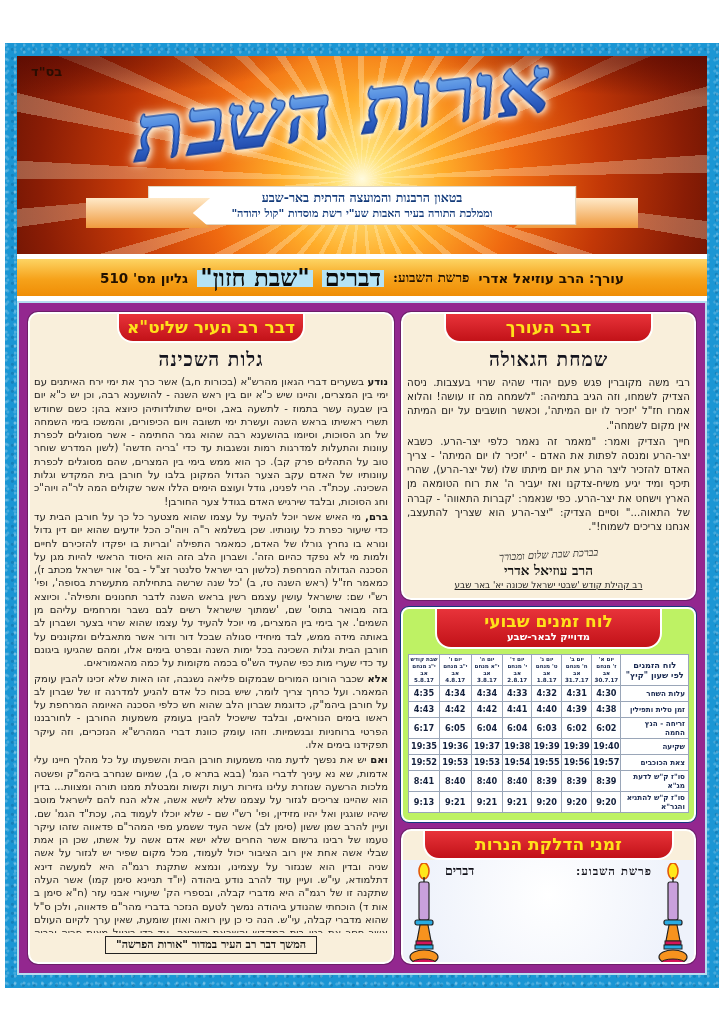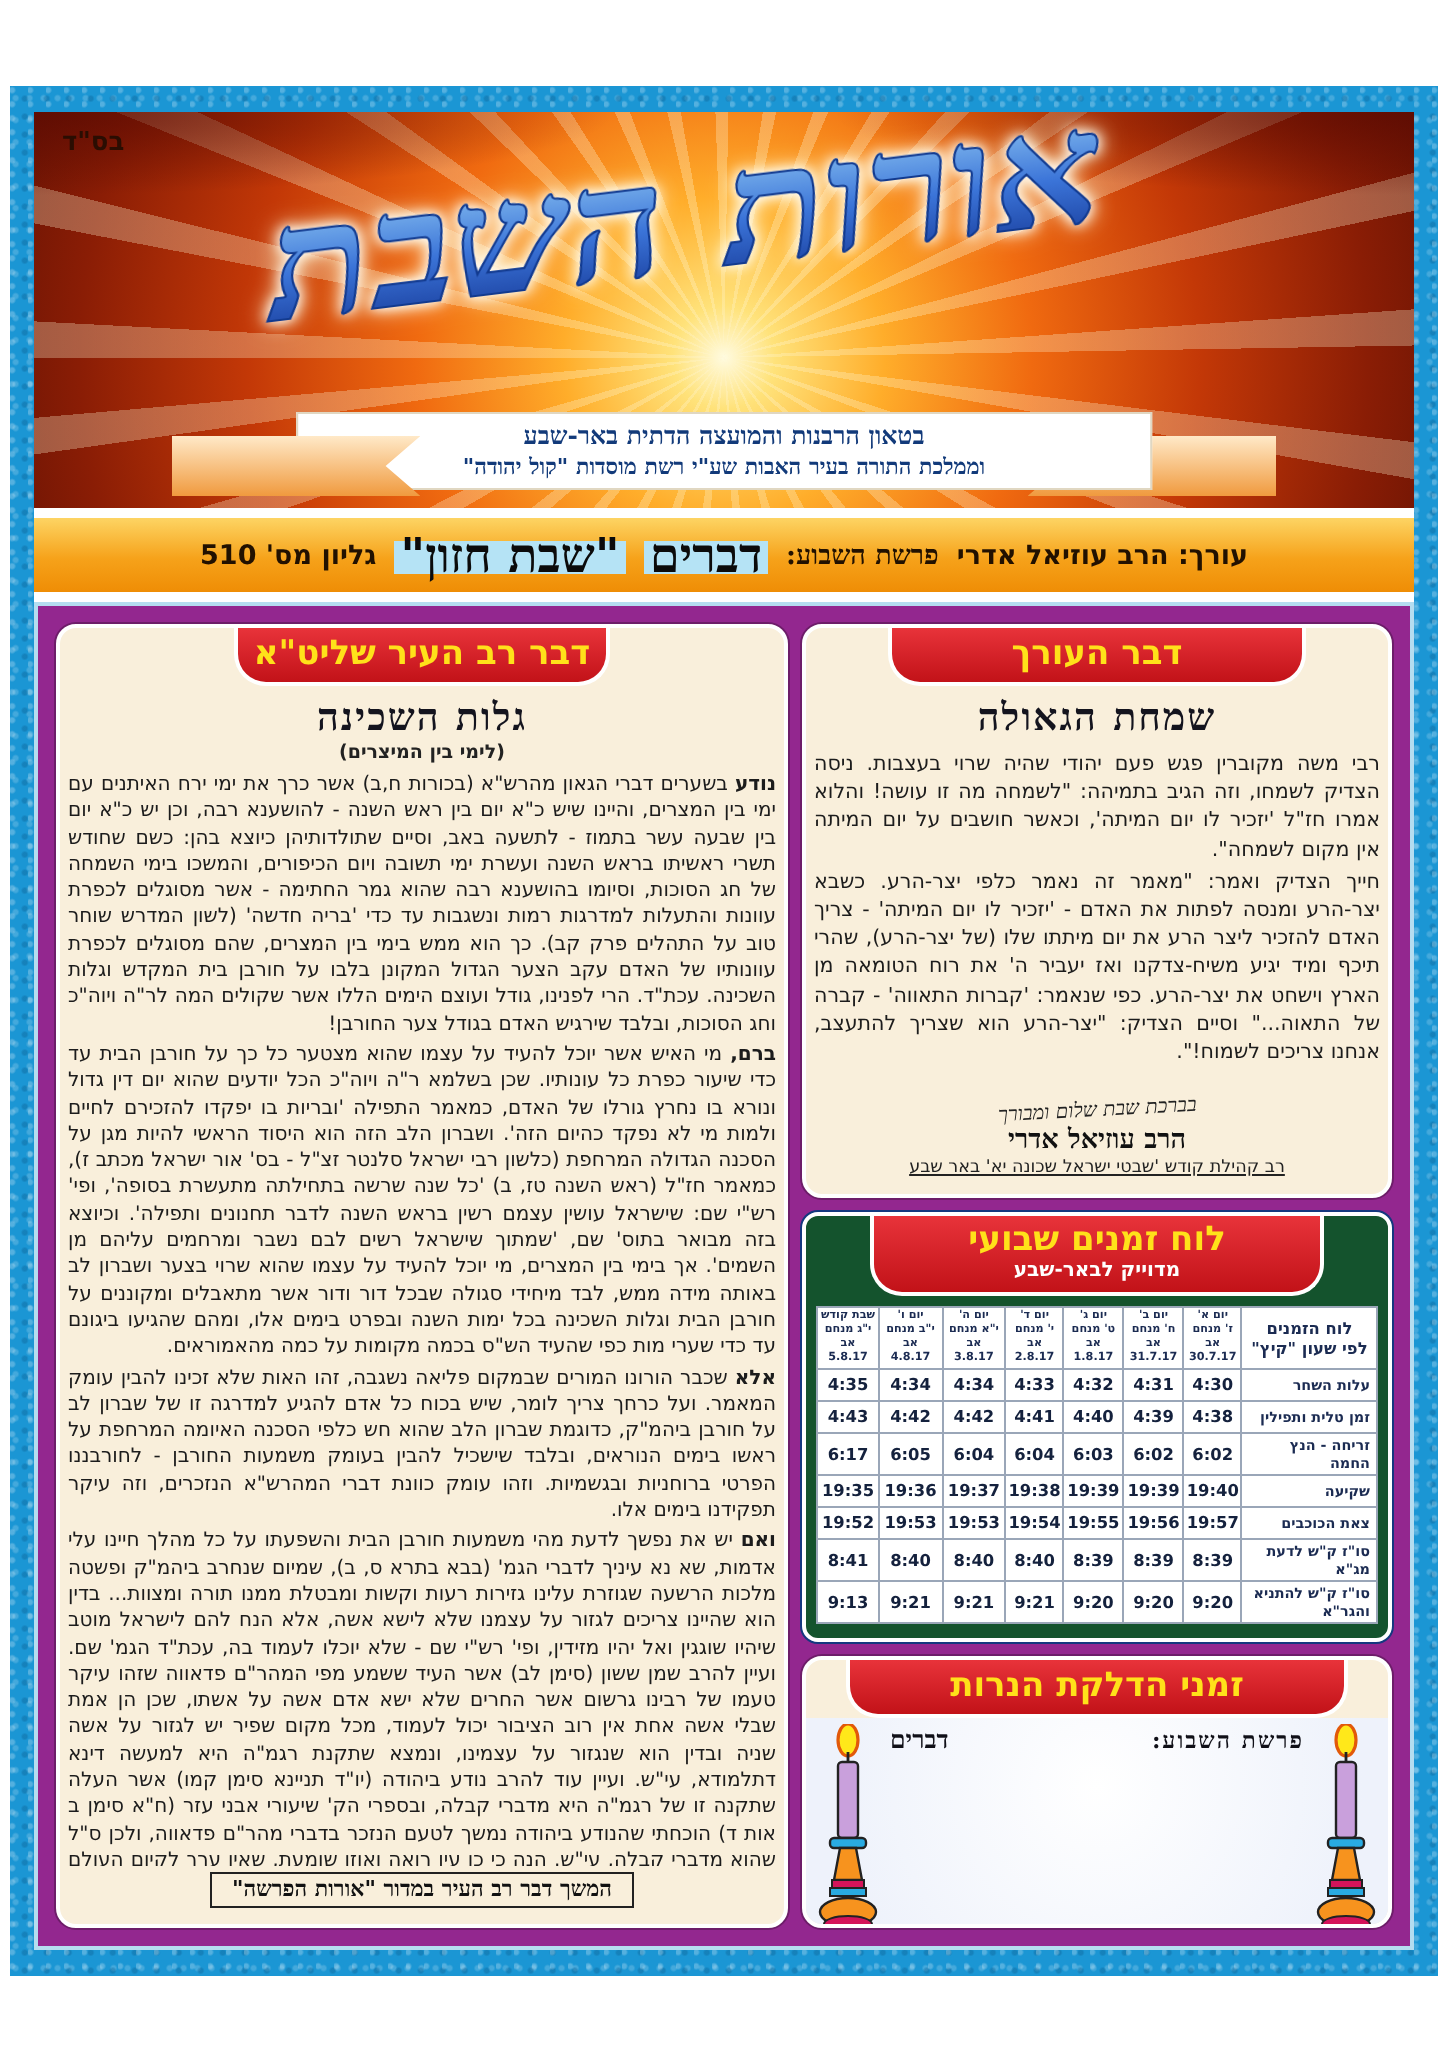--- a/index.html
+++ b/index.html
@@ -34,21 +34,21 @@
     position:absolute; top:14px; right:40px; left:0; text-align:center;
     transform: rotate(-7deg) scaleX(1.08);
     font-family:"DejaVu Serif", serif; font-style:italic; font-weight:bold;
     font-size:78px; line-height:1;
     background:linear-gradient(#8cc4f2 10%, #3b74d8 55%, #1a3f9e 95%);
     -webkit-background-clip:text; background-clip:text; color:transparent;
     -webkit-text-stroke:1px #123a8f;
     filter: drop-shadow(0 0 3px #ffffff) drop-shadow(0 0 5px #fff8d0);
     white-space:nowrap;
   }
-  .ribbon { position:absolute; bottom:4px; left:0; right:0; height:44px; }
+  .ribbon { position:absolute; bottom:24px; left:0; right:0; height:44px; }
   .ribbon::before, .ribbon::after {
     content:""; position:absolute; top:12px; width:18%; height:30px;
     background:linear-gradient(#ffe9c8, #f09a3e);
   }
   .ribbon::before { right:10%; clip-path:polygon(0 0,100% 0,100% 100%,0 100%,14% 50%); }
   .ribbon::after  { left:10%;  clip-path:polygon(0 0,100% 0,86% 50%,100% 100%,0 100%); }
   .banner-box {
     position:absolute; left:50%; transform:translateX(-50%); top:0;
     width:62%; background:#fff; border:1px solid #e0d7c2; padding:3px 8px 4px;
     text-align:center; color:#123a7a; font-weight:bold;
@@ -111,21 +111,21 @@
     text-align:center;
   }
 
   .signature { text-align:center; padding:2px 6px 8px; }
   .sig-script { font-family:"DejaVu Serif", serif; font-style:italic; font-size:10px;
                 color:#222; transform:rotate(-3deg); display:inline-block; }
   .sig-name { font-family:"DejaVu Serif", serif; font-weight:bold; font-size:13.5px; color:#111; }
   .sig-role { font-size:8.8px; color:#222; margin-top:1px;text-decoration:underline; }
 
   
-  .times-box { background:#14532d; box-shadow:0 0 0 1px #14387f; border-radius:8px; }
+  .times-box { background:#bef264; box-shadow:0 0 0 1px #14387f; border-radius:8px; }
   .times-box .pill { width:78%; line-height:1.1; padding-bottom:5px; }
   .tt-l1 { font-size:17px; } .tt-l2 { font-size:10px; color:#fff; }
   table.tt { width:calc(100% - 10px); margin:5px auto 7px; border-collapse:collapse; direction:rtl; }
   table.tt th, table.tt td { border:1px solid #9aa6b8; background:#fff; }
   table.tt thead th { font-size:5.6px; font-weight:bold; color:#1b2b52; padding:1px 0; line-height:1.25; }
   .tt-corner { font-size:8.2px !important; white-space:pre-line; padding:1px 2px !important; }
   table.tt td { font-size:8.2px; font-weight:bold; color:#14213d; text-align:center; padding:2.5px 0; }
   table.tt .tt-rowlabel { font-size:7.2px; font-weight:bold; color:#1b2b52; text-align:right; padding:1px 3px; }
 
   
@@ -343,21 +343,20 @@
                 </svg>
               </div>
             </div>
           </div>
         </div>
 
         <div class="col-left">
           <div class="box" style="height:100%; display:flex; flex-direction:column;">
             <div class="pill pill-large" style="width:52%;">דבר רב העיר שליט"א</div>
             <div class="sec-title">גלות השכינה</div>
-            <div class="sec-subtitle">(לימי בין המיצרים)</div>
             <div class="body-text" style="flex:1; overflow:hidden;">
               <p><b>נודע</b><span> בשערים דברי הגאון מהרש"א (בכורות ח,ב) אשר כרך את ימי ירח האיתנים עם ימי בין המצרים, והיינו שיש כ"א יום בין ראש השנה - להושענא רבה, וכן יש כ"א יום בין שבעה עשר בתמוז - לתשעה באב, וסיים שתולדותיהן כיוצא בהן: כשם שחודש תשרי ראשיתו בראש השנה ועשרת ימי תשובה ויום הכיפורים, והמשכו בימי השמחה של חג הסוכות, וסיומו בהושענא רבה שהוא גמר החתימה - אשר מסוגלים לכפרת עוונות והתעלות למדרגות רמות ונשגבות עד כדי 'בריה חדשה' (לשון המדרש שוחר טוב על התהלים פרק קב). כך הוא ממש בימי בין המצרים, שהם מסוגלים לכפרת עוונותיו של האדם עקב הצער הגדול המקונן בלבו על חורבן בית המקדש וגלות השכינה. עכת"ד. הרי לפנינו, גודל ועוצם הימים הללו אשר שקולים המה לר"ה ויוה"כ וחג הסוכות, ובלבד שירגיש האדם בגודל צער החורבן!</span></p>
               <p><b>ברם,</b><span> מי האיש אשר יוכל להעיד על עצמו שהוא מצטער כל כך על חורבן הבית עד כדי שיעור כפרת כל עונותיו. שכן בשלמא ר"ה ויוה"כ הכל יודעים שהוא יום דין גדול ונורא בו נחרץ גורלו של האדם, כמאמר התפילה 'ובריות בו יפקדו להזכירם לחיים ולמות מי לא נפקד כהיום הזה'. ושברון הלב הזה הוא היסוד הראשי להיות מגן על הסכנה הגדולה המרחפת (כלשון רבי ישראל סלנטר זצ"ל - בס' אור ישראל מכתב ז), כמאמר חז"ל (ראש השנה טז, ב) 'כל שנה שרשה בתחילתה מתעשרת בסופה', ופי' רש"י שם: שישראל עושין עצמם רשין בראש השנה לדבר תחנונים ותפילה'. וכיוצא בזה מבואר בתוס' שם, 'שמתוך שישראל רשים לבם נשבר ומרחמים עליהם מן השמים'. אך בימי בין המצרים, מי יוכל להעיד על עצמו שהוא שרוי בצער ושברון לב באותה מידה ממש, לבד מיחידי סגולה שבכל דור ודור אשר מתאבלים ומקוננים על חורבן הבית וגלות השכינה בכל ימות השנה ובפרט בימים אלו, ומהם שהגיעו ביגונם עד כדי שערי מות כפי שהעיד הש"ס בכמה מקומות על כמה מהאמוראים.</span></p>
               <p><b>אלא</b><span> שכבר הורונו המורים שבמקום פליאה נשגבה, זהו האות שלא זכינו להבין עומק המאמר. ועל כרחך צריך לומר, שיש בכוח כל אדם להגיע למדרגה זו של שברון לב על חורבן ביהמ"ק, כדוגמת שברון הלב שהוא חש כלפי הסכנה האיומה המרחפת על ראשו בימים הנוראים, ובלבד שישכיל להבין בעומק משמעות החורבן - לחורבננו הפרטי ברוחניות ובגשמיות. וזהו עומק כוונת דברי המהרש"א הנזכרים, וזה עיקר תפקידנו בימים אלו.</span></p>
               <p><b>ואם</b><span> יש את נפשך לדעת מהי משמעות חורבן הבית והשפעתו על כל מהלך חיינו עלי אדמות, שא נא עיניך לדברי הגמ' (בבא בתרא ס, ב), שמיום שנחרב ביהמ"ק ופשטה מלכות הרשעה שגוזרת עלינו גזירות רעות וקשות ומבטלת ממנו תורה ומצוות... בדין הוא שהיינו צריכים לגזור על עצמנו שלא לישא אשה, אלא הנח להם לישראל מוטב שיהיו שוגגין ואל יהיו מזידין, ופי' רש"י שם - שלא יוכלו לעמוד בה, עכת"ד הגמ' שם. ועיין להרב שמן ששון (סימן לב) אשר העיד ששמע מפי המהר"ם פדאווה שזהו עיקר טעמו של רבינו גרשום אשר החרים שלא ישא אדם אשה על אשתו, שכן הן אמת שבלי אשה אחת אין רוב הציבור יכול לעמוד, מכל מקום שפיר יש לגזור על אשה שניה ובדין הוא שנגזור על עצמינו, ונמצא שתקנת רגמ"ה היא למעשה דינא דתלמודא, עי"ש. ועיין עוד להרב נודע ביהודה (יו"ד תניינא סימן קמו) אשר העלה שתקנה זו של רגמ"ה היא מדברי קבלה, ובספרי הק' שיעורי אבני עזר (ח"א סימן ב אות ד) הוכחתי שהנודע ביהודה נמשך לטעם הנזכר בדברי מהר"ם פדאווה, ולכן ס"ל שהוא מדברי קבלה, עי"ש. הנה כי כן עין רואה ואוזן שומעת, שאין ערך לקיום העולם אשר חסר את בנין בית המקדש והשראת השכינה, עד כדי ביטול מצות פריה ורביה אשר תכליתה ליישב את העולם - 'פרו ורבו ומילאו את הארץ',</span></p>
             </div>
             <div class="end-note">המשך דבר רב העיר במדור "אורות הפרשה"</div>
           </div>
         </div>
 

